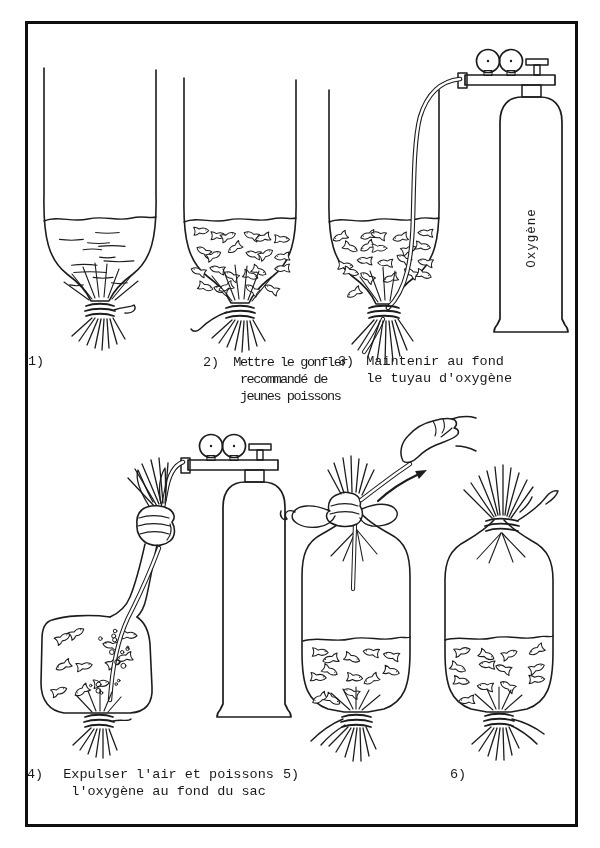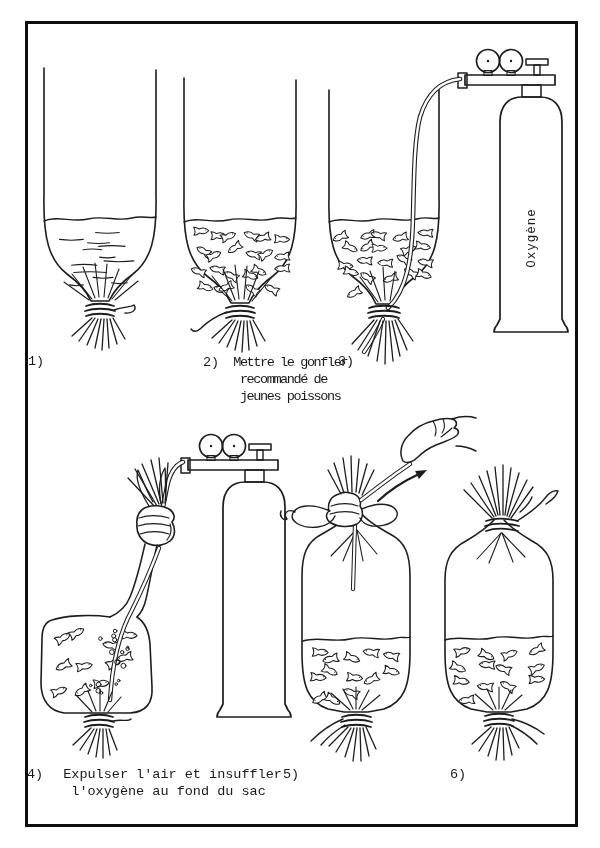--- a/index.html
+++ b/index.html
@@ -473,24 +473,26 @@
   <span class="num">1)</span>
 </div>
 <div class="cap cap2">
   <span class="num">2)</span>
   <span class="txt">Mettre le gonfler
  recommandé de
  jeunes poissons</span>
 </div>
 <div class="cap cap3">
   <span class="num">3)</span>
+  <span class="txt">Maintenir au fond
+le tuyau d'oxygène</span>
 </div>
 <div class="cap cap4">
   <span class="num">4)</span>
-  <span class="txt">Expulser l'air et insuffler
+  <span class="txt">Expulser l'air et poissons
  l'oxygène au fond du sac</span>
 </div>
 <div class="cap cap5">
   <span class="num">5)</span>
 </div>
 <div class="cap cap6">
   <span class="num">6)</span>
 </div>
 
 </body></html>

